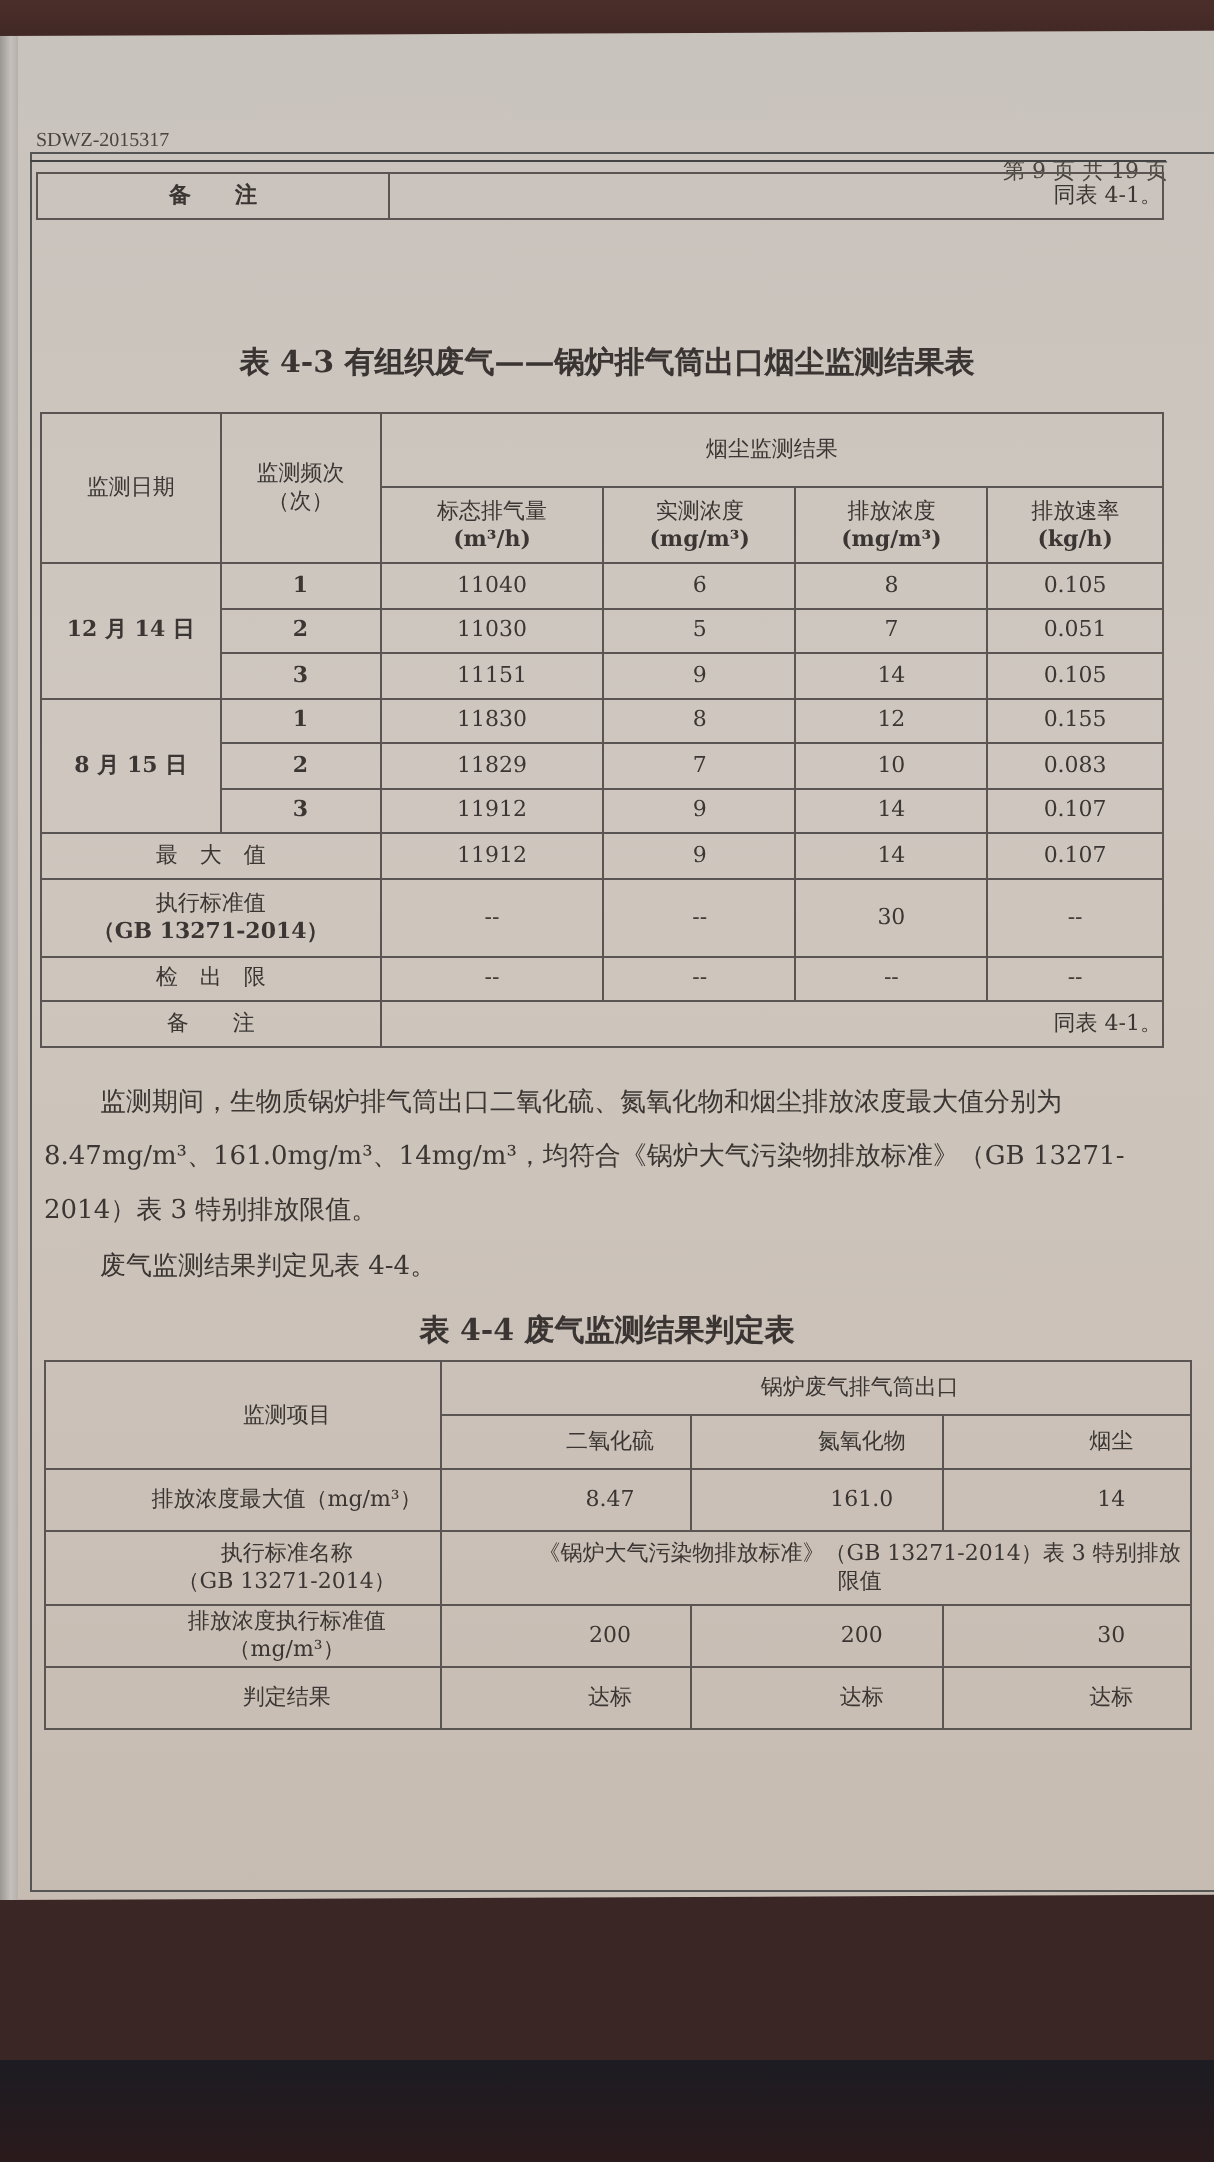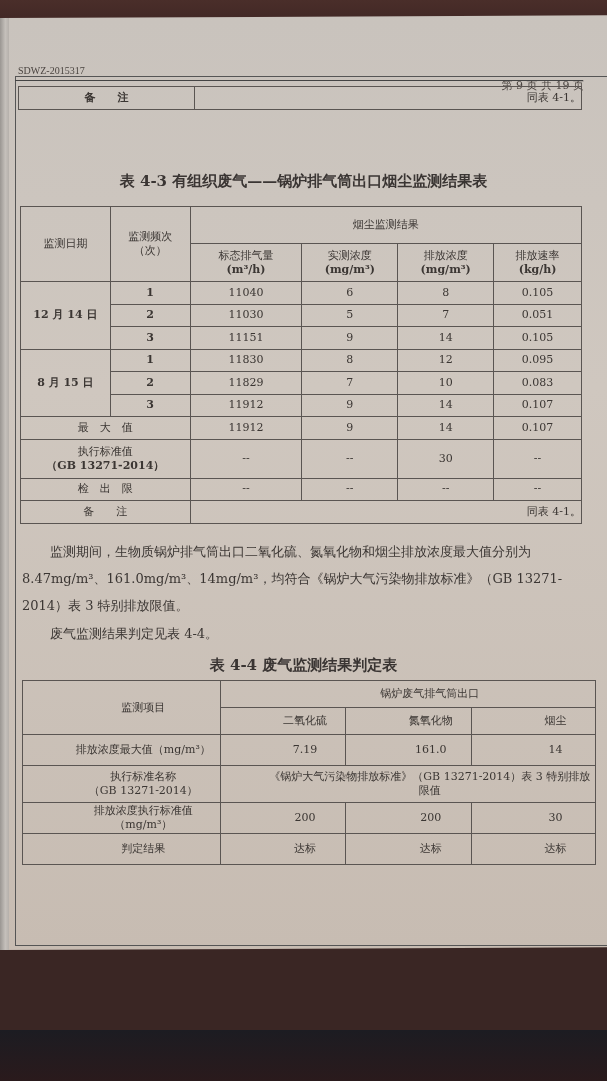--- a/index.html
+++ b/index.html
@@ -167,21 +167,21 @@
     <td>9</td>
     <td>14</td>
     <td>0.105</td>
   </tr>
   <tr class="r">
     <td rowspan="3" class="bold">8 月 15 日</td>
     <td class="bold">1</td>
     <td>11830</td>
     <td>8</td>
     <td>12</td>
-    <td>0.095</td>
+    <td>0.155</td>
   </tr>
   <tr class="r">
     <td class="bold">2</td>
     <td>11829</td>
     <td>7</td>
     <td>10</td>
     <td>0.083</td>
   </tr>
   <tr class="r">
     <td class="bold">3</td>
@@ -238,21 +238,21 @@
     <td rowspan="2">监测项目</td>
     <td colspan="3">锅炉废气排气筒出口</td>
   </tr>
   <tr class="h2">
     <td>二氧化硫</td>
     <td>氮氧化物</td>
     <td>烟尘</td>
   </tr>
   <tr>
     <td>排放浓度最大值（mg/m³）</td>
-    <td>7.19</td>
+    <td>8.47</td>
     <td>161.0</td>
     <td>14</td>
   </tr>
   <tr class="std">
     <td>
       <div>执行标准名称</div>
       <div>（GB 13271-2014）</div>
     </td>
     <td colspan="3">《锅炉大气污染物排放标准》（GB 13271-2014）表 3 特别排放限值</td>
   </tr>

